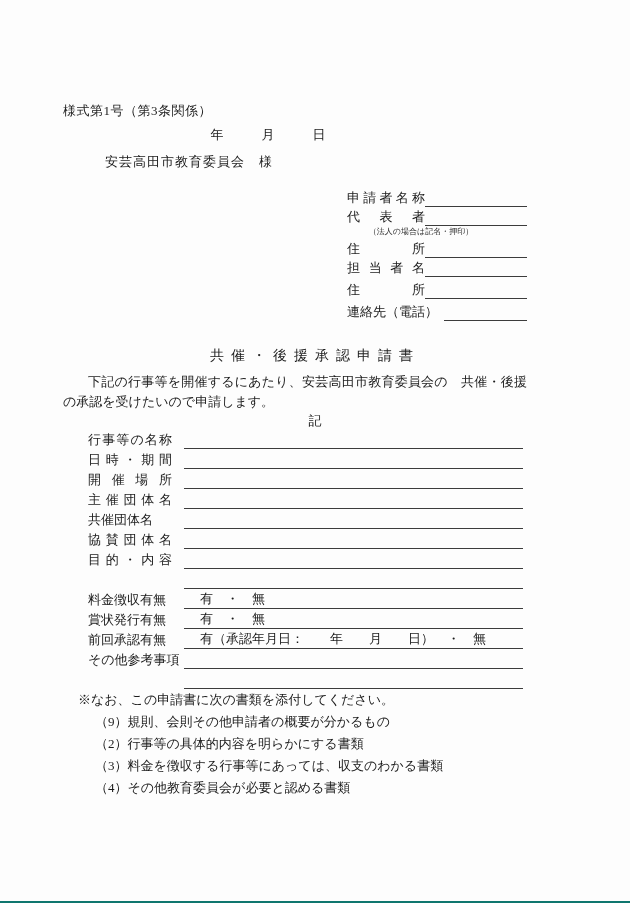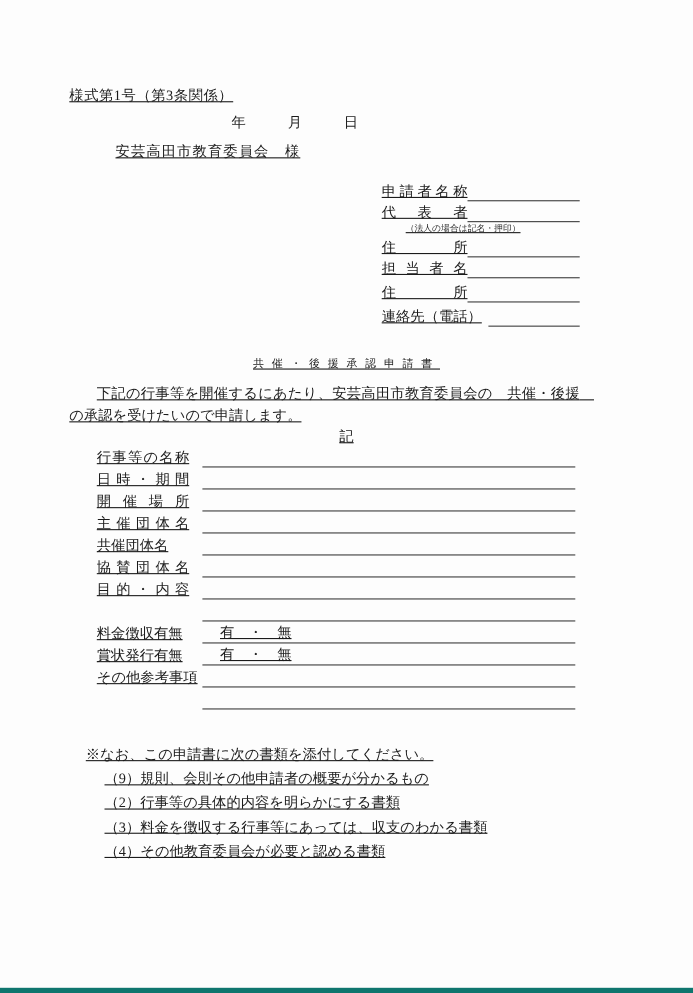--- a/index.html
+++ b/index.html
@@ -4,54 +4,53 @@
 <style>
   html,body { margin:0; padding:0; background:#ffffff; }
   .page {
     position:relative;
     width:630px; height:903px;
     box-sizing:border-box;
     background:#fdfdfd;
     font-family:"Liberation Serif","DejaVu Serif",serif;
     color:#1b1b1b;
     font-size:13px;
-    padding-top:78px;
+    padding-top:102px;
     overflow:hidden;
-    border-bottom:5px solid #0f766e;
-    text-decoration:underline;
+    border-bottom:2px solid #0f766e;
   }
   .form-number { margin-left:63px; letter-spacing:0.5px; }
   .date-line { text-align:center; padding-right:94px; margin-top:6px; }
   .date-line span { display:inline-block; }
   .date-line span + span { margin-left:38px; }
   .addressee { margin-left:105px; margin-top:9px; letter-spacing:1px; }
 
   .applicant { margin-left:315px; width:212px; margin-top:17px; }
   .a-row { display:flex; align-items:flex-end; height:19px; }
   .a-row.tall { height:22px; }
   .albl {
     width:78px; white-space:nowrap;
     text-align:justify; text-align-last:justify; text-justify:inter-character;margin-left:32px;
   }
   .albl.nojust { width:auto; text-align:left; text-align-last:left; padding-right:6px; }
   .aline { flex:1; border-bottom:1px solid #3c3c3c; height:100%; }
   .corp-note { font-size:8px; text-align:center; height:13px; line-height:12px; color:#2a2a2a; }
 
-  .doc-title { text-align:center; font-size:10px; letter-spacing:7px; margin-top:26px; line-height:17px; }
+  .doc-title { text-align:center; font-size:14px; letter-spacing:7px; margin-top:26px; line-height:17px; }
   .intro { width:464px; margin:8px 0 0 63px; text-align:justify; text-indent:25px; line-height:20px; }
   .ki { text-align:center; margin-top:2px; line-height:14px; }
 
   .record { margin-left:88px; width:435px; margin-top:1px; }
   .r-row { display:flex; align-items:flex-end; height:20px; }
   .rlbl { width:84px; margin-right:12px; white-space:nowrap; }
   .rlbl.just { text-align:justify; text-align-last:justify; text-justify:inter-character; }
   .rline { flex:1; border-bottom:1px solid #3c3c3c; height:100%; display:flex; align-items:flex-end; }
   .rval { padding-left:16px; white-space:nowrap; }
 
-  .notes { margin-left:78px; margin-top:30px; line-height:22px; }
+  .notes { margin-left:78px; line-height:22px; }
   .notes .n-item { padding-left:17px; }
 </style>
 </head>
 <body>
 
 <div class="page">
 
   <div class="form-number">様式第1号（第3条関係）</div>
 
   <div class="date-line">
@@ -149,20 +148,26 @@
           <span class="rval">有　・　無</span>
         </span>
     </div>
     <div class="r-row">
       <span class="rlbl">賞状発行有無</span>
       <span class="rline">
           <span class="rval">有　・　無</span>
         </span>
     </div>
     <div class="r-row">
+      <span class="rlbl">前回承認有無</span>
+      <span class="rline">
+          <span class="rval">有（承認年月日：　　年　　月　　日）　・　無</span>
+        </span>
+    </div>
+    <div class="r-row">
       <span class="rlbl">その他参考事項</span>
       <span class="rline">
           <span class="rval"></span>
         </span>
     </div>
     <div class="r-row">
       <span class="rlbl"></span>
       <span class="rline">
           <span class="rval"></span>
         </span>

